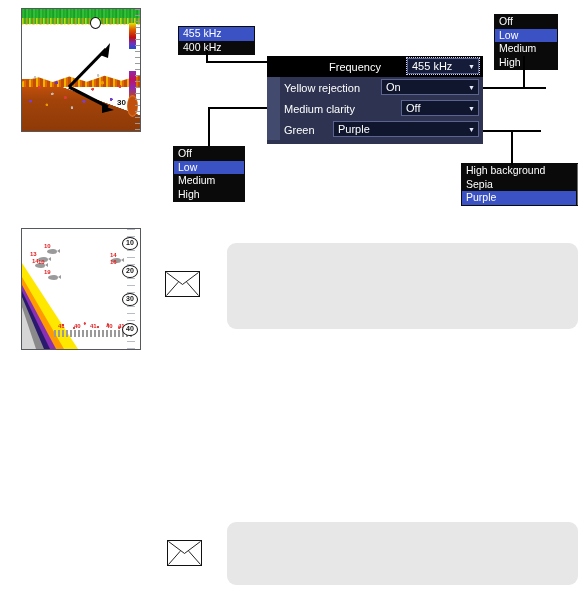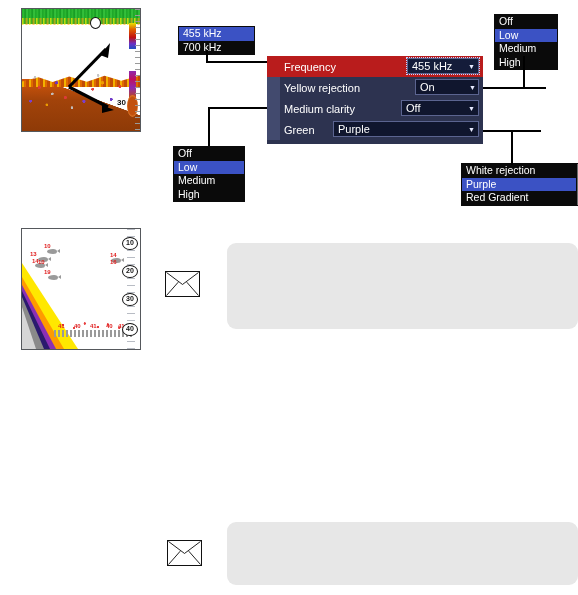--- a/index.html
+++ b/index.html
@@ -177,21 +177,21 @@
   #menu-panel {
     left:267px; top:56px; width:216px; height:88px;
     background:#2d3350;
     position:absolute;
   }
   .menu-row {
     position:relative; height:21px; display:flex; align-items:center;
     font-size:11px; color:#ffffff;
     font-family:"Liberation Sans", sans-serif;
   }
-  .menu-row.highlight { background:#b91c1c; }
+  .menu-row.highlight { background:#000000;padding-left:45px; }
   .menu-row .gutter {
     width:13px; height:100%; background:#424a6e; flex:none;
   }
   .menu-row.highlight .gutter { background:transparent; width:13px; }
   .menu-label { padding-left:4px; flex:none; }
   .dropdown {
     position:absolute; right:4px; top:2px; height:16px;
     background:#10162e; border:1px solid #5b6490;
     display:flex; align-items:center;
     color:#ffffff; font-size:11px;
@@ -242,41 +242,41 @@
       <path d="M47,78 L84,40" stroke="#000" stroke-width="3.2" fill="none"></path>
       <path d="M88,34 L78,46 L86,49 Z" fill="#000"></path>
       <path d="M47,78 L86,98" stroke="#000" stroke-width="3.2" fill="none"></path>
       <path d="M92,101 L80,96 L80,104 Z" fill="#000"></path>
     </svg>
   </div>
 </div>
 
 <div class="listbox" id="frequency-list" style="left:178px; top:26px; width:75px;">
   <div class="li sel">455 kHz</div>
-  <div class="li">700 kHz</div>
+  <div class="li">400 kHz</div>
 </div>
 
 <div class="listbox" id="surface-clarity-list" style="left:173px; top:146px; width:70px;">
   <div class="li">Off</div>
   <div class="li sel">Low</div>
   <div class="li">Medium</div>
   <div class="li">High</div>
 </div>
 
 <div class="listbox" id="noise-rejection-list" style="left:494px; top:14px; width:62px;">
   <div class="li">Off</div>
   <div class="li sel">Low</div>
   <div class="li">Medium</div>
   <div class="li">High</div>
 </div>
 
 <div class="listbox scroll" id="color-list" style="left:461px; top:163px; width:115px;">
-  <div class="li">White rejection</div>
+  <div class="li">High background</div>
+  <div class="li">Sepia</div>
   <div class="li sel">Purple</div>
-  <div class="li">Red Gradient</div>
   <div class="lb-scrollbar">
     <div class="lb-arrow">▲</div>
     <div class="lb-thumb"></div>
     <div class="lb-arrow">▼</div>
   </div>
 </div>
 
 <div class="ln" style="left:206px; top:50px; width:2px; height:13px;"></div>
 <div class="ln" style="left:206px; top:61px; width:63px; height:2px;"></div>
 
@@ -296,21 +296,21 @@
     <span class="menu-label">Frequency</span>
     <div class="dropdown focused" style="width:72px;">
       <span class="dd-value">455 kHz</span>
       <span class="dd-arrow">▼</span>
     </div>
   </div>
 
   <div class="menu-row">
     <div class="gutter"></div>
     <span class="menu-label">Yellow rejection</span>
-    <div class="dropdown" style="width:64px;gap:32px;">
+    <div class="dropdown" style="width:98px;gap:32px;">
       <span class="dd-value">On</span>
       <span class="dd-arrow">▼</span>
     </div>
   </div>
 
   <div class="menu-row">
     <div class="gutter"></div>
     <span class="menu-label">Medium clarity</span>
     <div class="dropdown" style="width:78px;">
       <span class="dd-value">Off</span>

